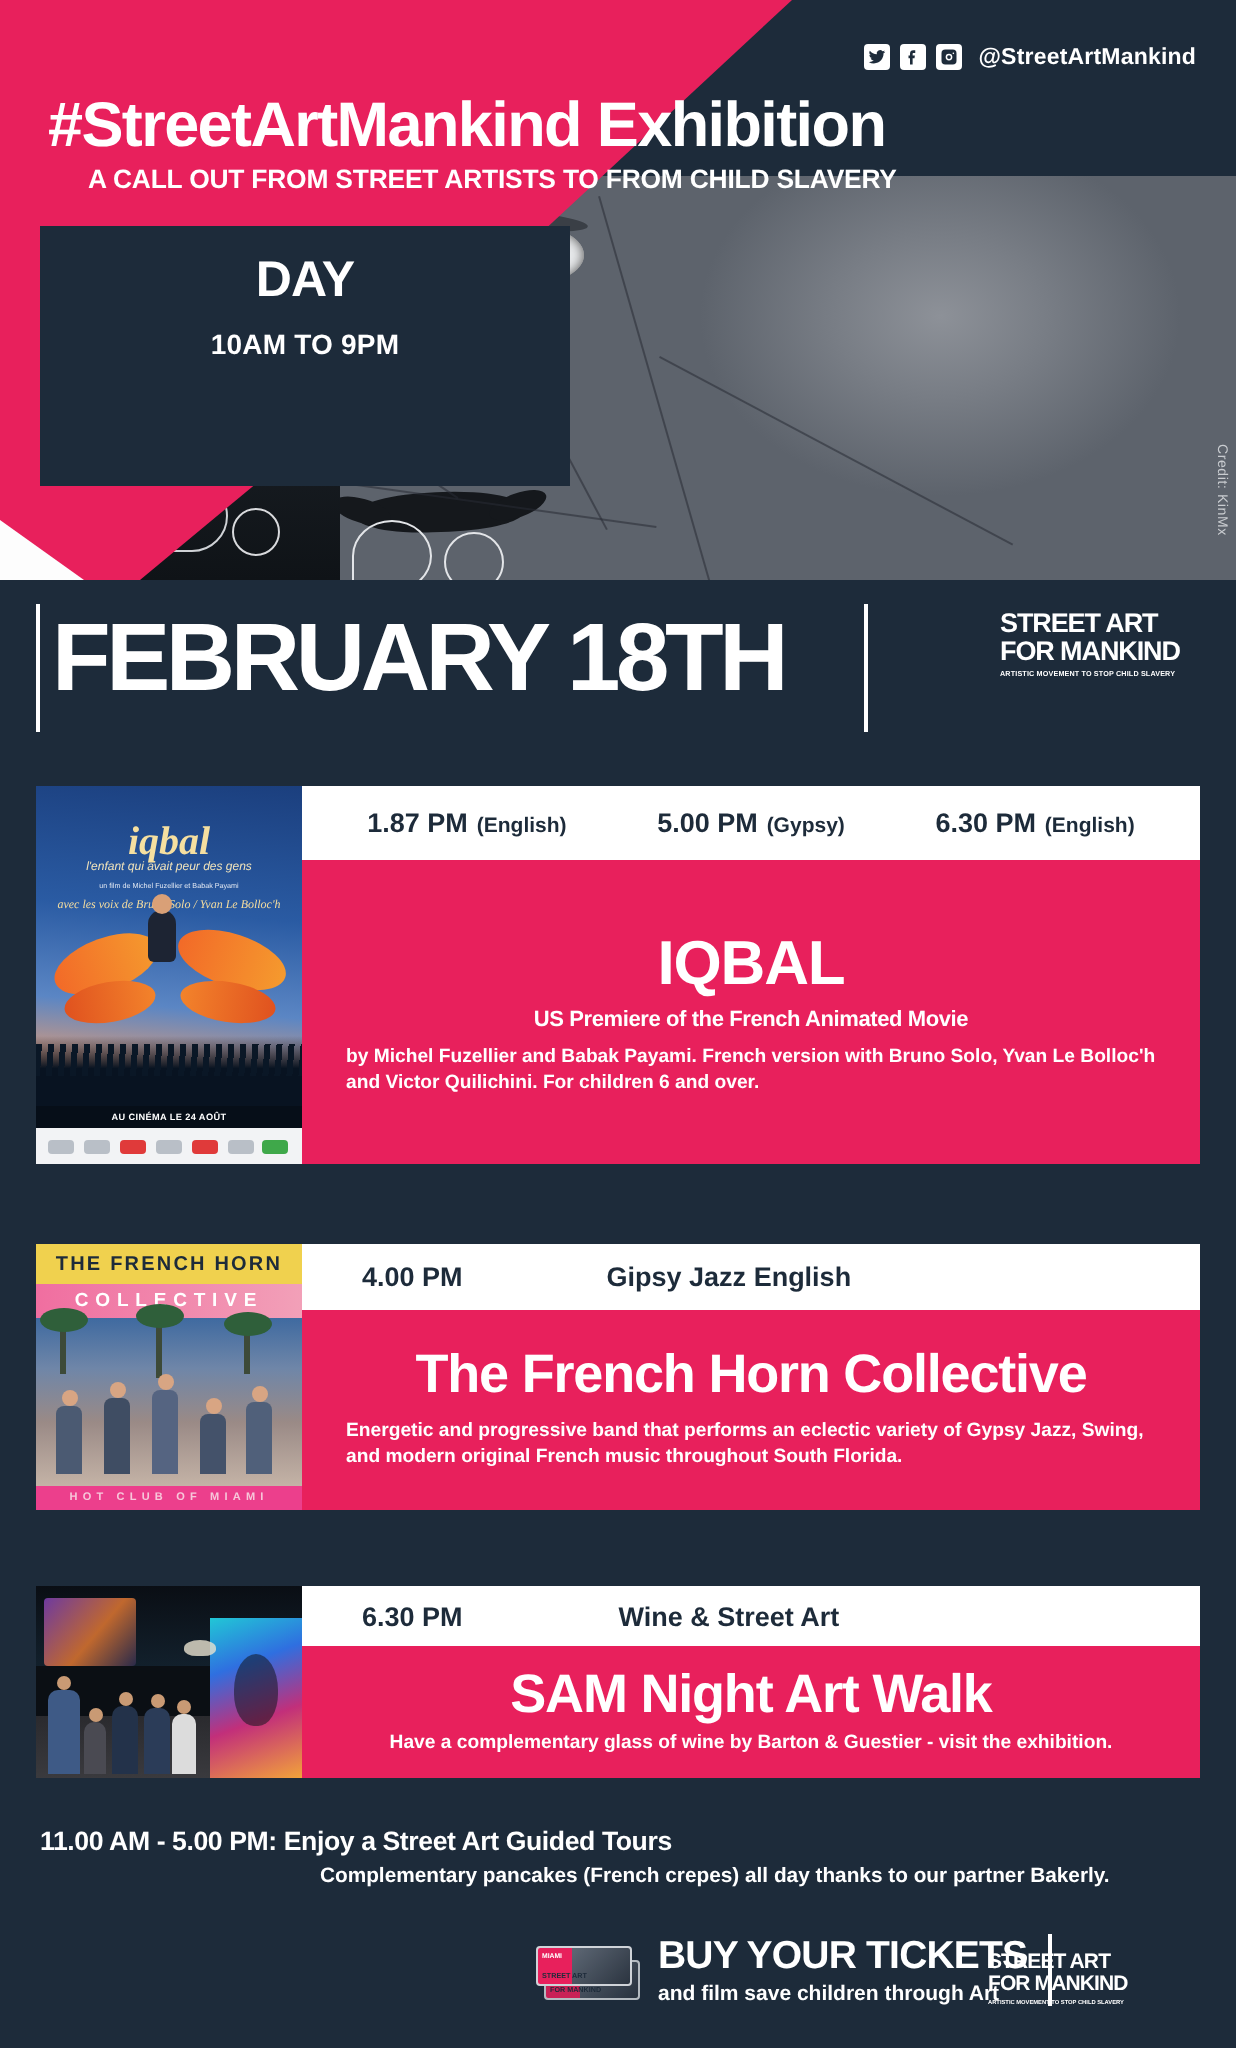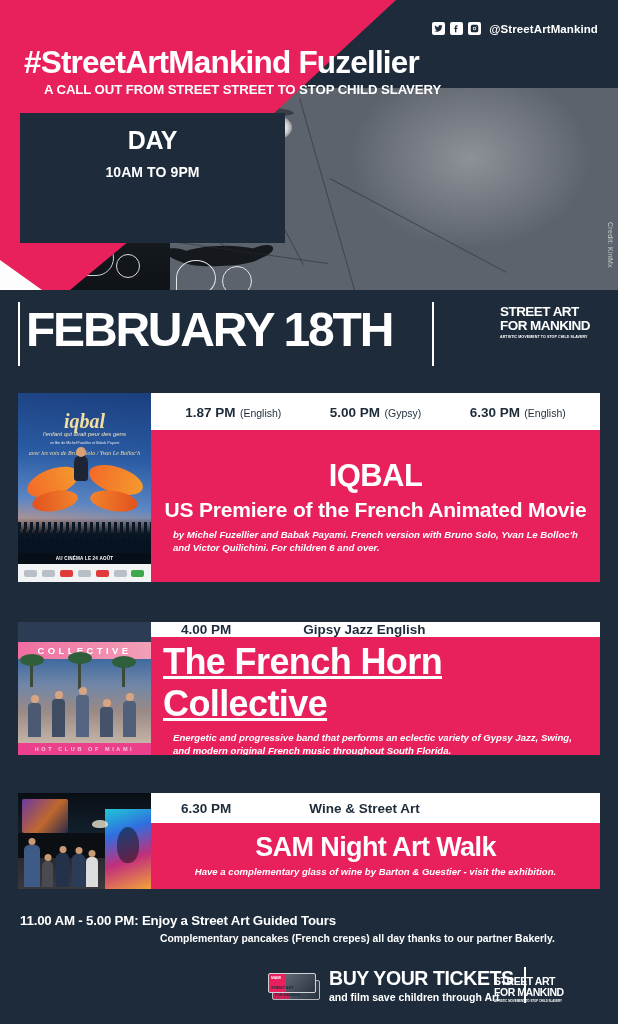--- a/index.html
+++ b/index.html
@@ -88,37 +88,37 @@
     margin-top:2px; white-space:nowrap; }
 
   
   .event { position:absolute; left:18px; width:582px; background:#fff; display:flex; overflow:hidden; }
   .ev-thumb { flex:0 0 133px; position:relative; overflow:hidden; }
   .ev-body { flex:1; display:flex; flex-direction:column; }
   .ev-times { background:#fff; color:#1d2b3a; display:flex; align-items:center;
               justify-content:space-around; padding:0 10px; }
   .ev-times .t { font-weight:700; white-space:nowrap; }
   .ev-times .t .big { font-size:13.5px; }
-  .ev-times .t .lang { font-size:10.5px; font-weight:400; }
+  .ev-times .t .lang { font-size:10.5px; font-weight:700; }
   .ev-pink { background:#e8205c; flex:1; display:flex; flex-direction:column;
              align-items:center; justify-content:center; padding:4px 12px 6px; }
   .ev-title { font-size:28px; font-weight:700; color:#fff; letter-spacing:-0.6px; }
-  .ev-sub { font-size:21px; font-weight:700; color:#fff; margin-top:4px; letter-spacing:-0.2px; }
-  .ev-desc { font-size:9.6px; font-weight:700; color:#fff; line-height:1.32; margin-top:7px;font-style:italic; }
+  .ev-sub { font-size:11px; font-weight:700; color:#fff; margin-top:4px; letter-spacing:-0.2px; }
+  .ev-desc { font-size:9.6px; font-weight:700; color:#fff; line-height:1.32; margin-top:7px; }
 
   
   #event-iqbal { top:393px; height:189px; }
   #event-iqbal .ev-times { height:37px; }
   #event-iqbal .ev-title { font-size:31px; margin-top:2px; }
   #event-iqbal .ev-desc { text-align:left; width:100%; padding-left:10px; }
 
   
   #event-horn { top:622px; height:133px; }
   #event-horn .ev-times { height:33px; justify-content:flex-start; gap:72px; padding-left:30px; }
-  #event-horn .ev-title { font-size:36px;text-decoration:underline; }
+  #event-horn .ev-title { font-size:27px; }
   #event-horn .ev-desc { text-align:left; width:100%; padding-left:10px; }
 
   
   #event-walk { top:793px; height:96px; }
   #event-walk .ev-times { height:30px; justify-content:flex-start; gap:78px; padding-left:30px; }
   #event-walk .ev-title { font-size:27px; }
   #event-walk .ev-desc { text-align:center; margin-top:3px; }
 
   .hdr-label { font-size:13.5px; font-weight:700; color:#1d2b3a; }
 
@@ -277,22 +277,22 @@
         </svg>
     </span>
     <span class="sicon">
       <svg width="9" height="9" viewBox="0 0 24 24">
           <path fill="#1d2b3a" d="M7 2h10a5 5 0 0 1 5 5v10a5 5 0 0 1-5 5H7a5 5 0 0 1-5-5V7a5 5 0 0 1 5-5zm5 5.5A4.5 4.5 0 1 0 16.5 12 4.5 4.5 0 0 0 12 7.5zm0 2A2.5 2.5 0 1 1 9.5 12 2.5 2.5 0 0 1 12 9.5zM17.8 6a1.1 1.1 0 1 0 1.1 1.1A1.1 1.1 0 0 0 17.8 6z"></path>
         </svg>
     </span>
     <span class="shandle">@StreetArtMankind</span>
   </div>
 
-  <div class="hash-title">#StreetArtMankind Fuzellier</div>
-  <div class="hash-sub">A CALL OUT FROM STREET STREET TO STOP CHILD SLAVERY</div>
+  <div class="hash-title">#StreetArtMankind Exhibition</div>
+  <div class="hash-sub">A CALL OUT FROM STREET ARTISTS TO FROM CHILD SLAVERY</div>
 
   <div class="joie-box">
     <div class="joie-l2">DAY</div>
     <div class="joie-hours">10AM TO 9PM</div>
   </div>
 
   <div class="credit">Credit: KinMx</div>
 </div>
 
 <div class="datebar">
@@ -354,20 +354,23 @@
       <div class="ev-title">IQBAL</div>
       <div class="ev-sub">US Premiere of the French Animated Movie</div>
       <div class="ev-desc">by Michel Fuzellier and Babak Payami. French version with Bruno Solo, Yvan Le Bolloc'h and Victor Quilichini. For children 6 and over.</div>
     </div>
   </div>
 </div>
 
 <div class="event" id="event-horn">
   <div class="ev-thumb">
     <div class="thumb-horn">
+      <div class="horn-top">
+        <span>THE FRENCH HORN</span>
+      </div>
       <div class="horn-mid">
         <span>COLLECTIVE</span>
       </div>
       <div class="horn-scene">
         <div class="palm" style="left:12px; top:2px;  height:26px;"></div>
         <div class="palm" style="left:60px; top:0px;  height:30px;"></div>
         <div class="palm" style="left:104px;top:4px;  height:24px;"></div>
         <div class="musician" style="left:10px; height:34px;"></div>
         <div class="musician" style="left:34px; height:38px; background:#3f4d63;"></div>
         <div class="musician" style="left:58px; height:42px; background:#556481;"></div>

